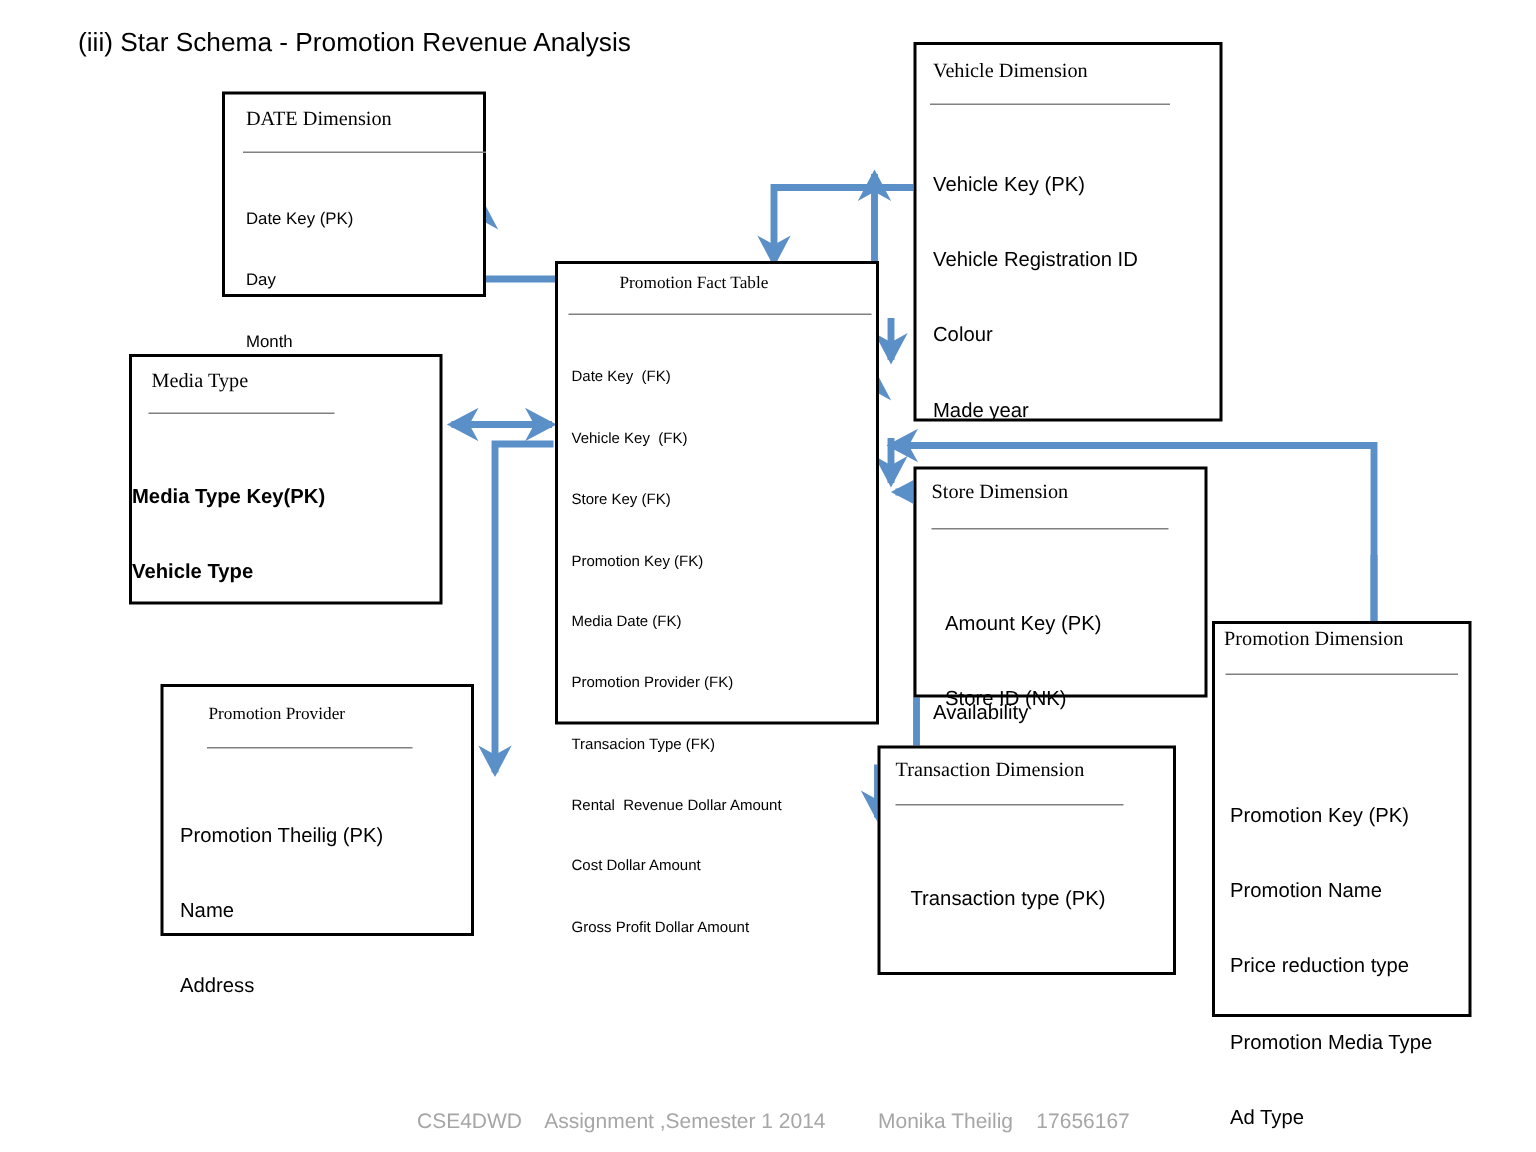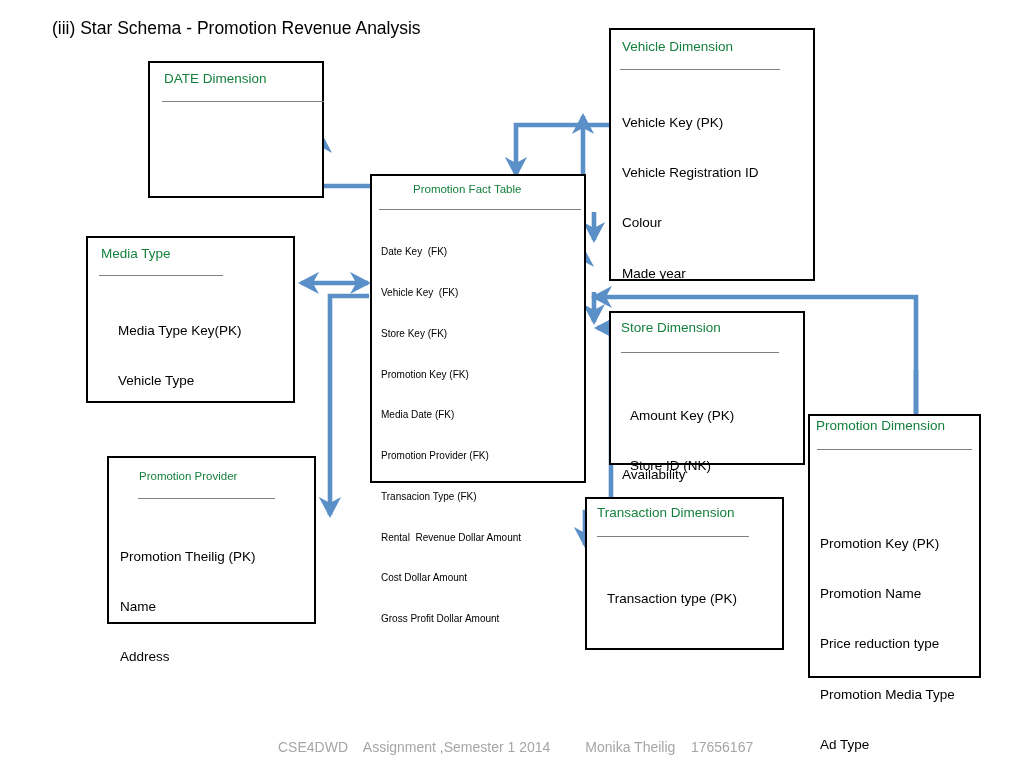--- a/index.html
+++ b/index.html
@@ -39,22 +39,23 @@
     position: absolute;
     background: #ffffff;
     border: 2.5px solid #000000;
     box-sizing: border-box;
     z-index: 2;
   }
   .entity-title {
     position: absolute;
     font-size: 13.5px;
     line-height: 1.15;
-    color: #15803d;
+    color: #000000;
     white-space: nowrap;
+    font-family: Liberation Serif, serif;
   }
   .divider {
     position: absolute;
     border-top: 1px solid #808080;
     height: 0;
   }
   .field-list {
     position: absolute;
     font-size: 13.5px;
     line-height: 16.8px;
@@ -131,20 +132,27 @@
 
       <path d="M 640 328 L 597 328" marker-end="url(#ah)"></path>
 
       <path d="M 611 320 L 611 512 L 585 512 L 585 545" marker-end="url(#ah)"></path>
     </g>
   </svg>
 
   <div class="entity" style="left:148px; top:61px; width:176px; height:137px;">
     <div class="entity-title" style="left:14px; top:8px;">DATE Dimension</div>
     <div class="divider" style="left:12px; top:38px; width:162px;"></div>
+    <div class="field-list" style="left:14px; top:50px; font-size:11.2px; line-height:13.6px;">
+      <div>Date Key (PK)</div>
+      <div>Day</div>
+      <div>Month</div>
+      <div>Year</div>
+      <div>Time</div>
+    </div>
   </div>
 
   <div class="entity" style="left:609px; top:28px; width:206px; height:253px;">
     <div class="entity-title" style="left:11px; top:9px;">Vehicle Dimension</div>
     <div class="divider" style="left:9px; top:39px; width:160px;"></div>
     <div class="field-list" style="left:11px; top:51px;">
       <div>Vehicle Key (PK)</div>
       <div>Vehicle Registration ID</div>
       <div>Colour</div>
       <div>Made year</div>
@@ -169,21 +177,21 @@
       <div>Transacion Type (FK)</div>
       <div>Rental  Revenue Dollar Amount</div>
       <div>Cost Dollar Amount</div>
       <div>Gross Profit Dollar Amount</div>
     </div>
   </div>
 
   <div class="entity" style="left:86px; top:236px; width:209px; height:167px;">
     <div class="entity-title" style="left:13px; top:8px;">Media Type</div>
     <div class="divider" style="left:11px; top:37px; width:124px;"></div>
-    <div class="field-list" style="left:30px; top:51px;">
+    <div class="field-list" style="left:0; top:51px;font-weight:bold;">
       <div>Media Type Key(PK)</div>
       <div>Vehicle Type</div>
     </div>
   </div>
 
   <div class="entity tiny-title" style="left:107px; top:456px; width:209px; height:168px;">
     <div class="entity-title" style="left:30px; top:12px;">Promotion Provider</div>
     <div class="divider" style="left:29px; top:40px; width:137px;"></div>
     <div class="field-list" style="left:11px; top:57px;">
       <div>Promotion Theilig (PK)</div>

